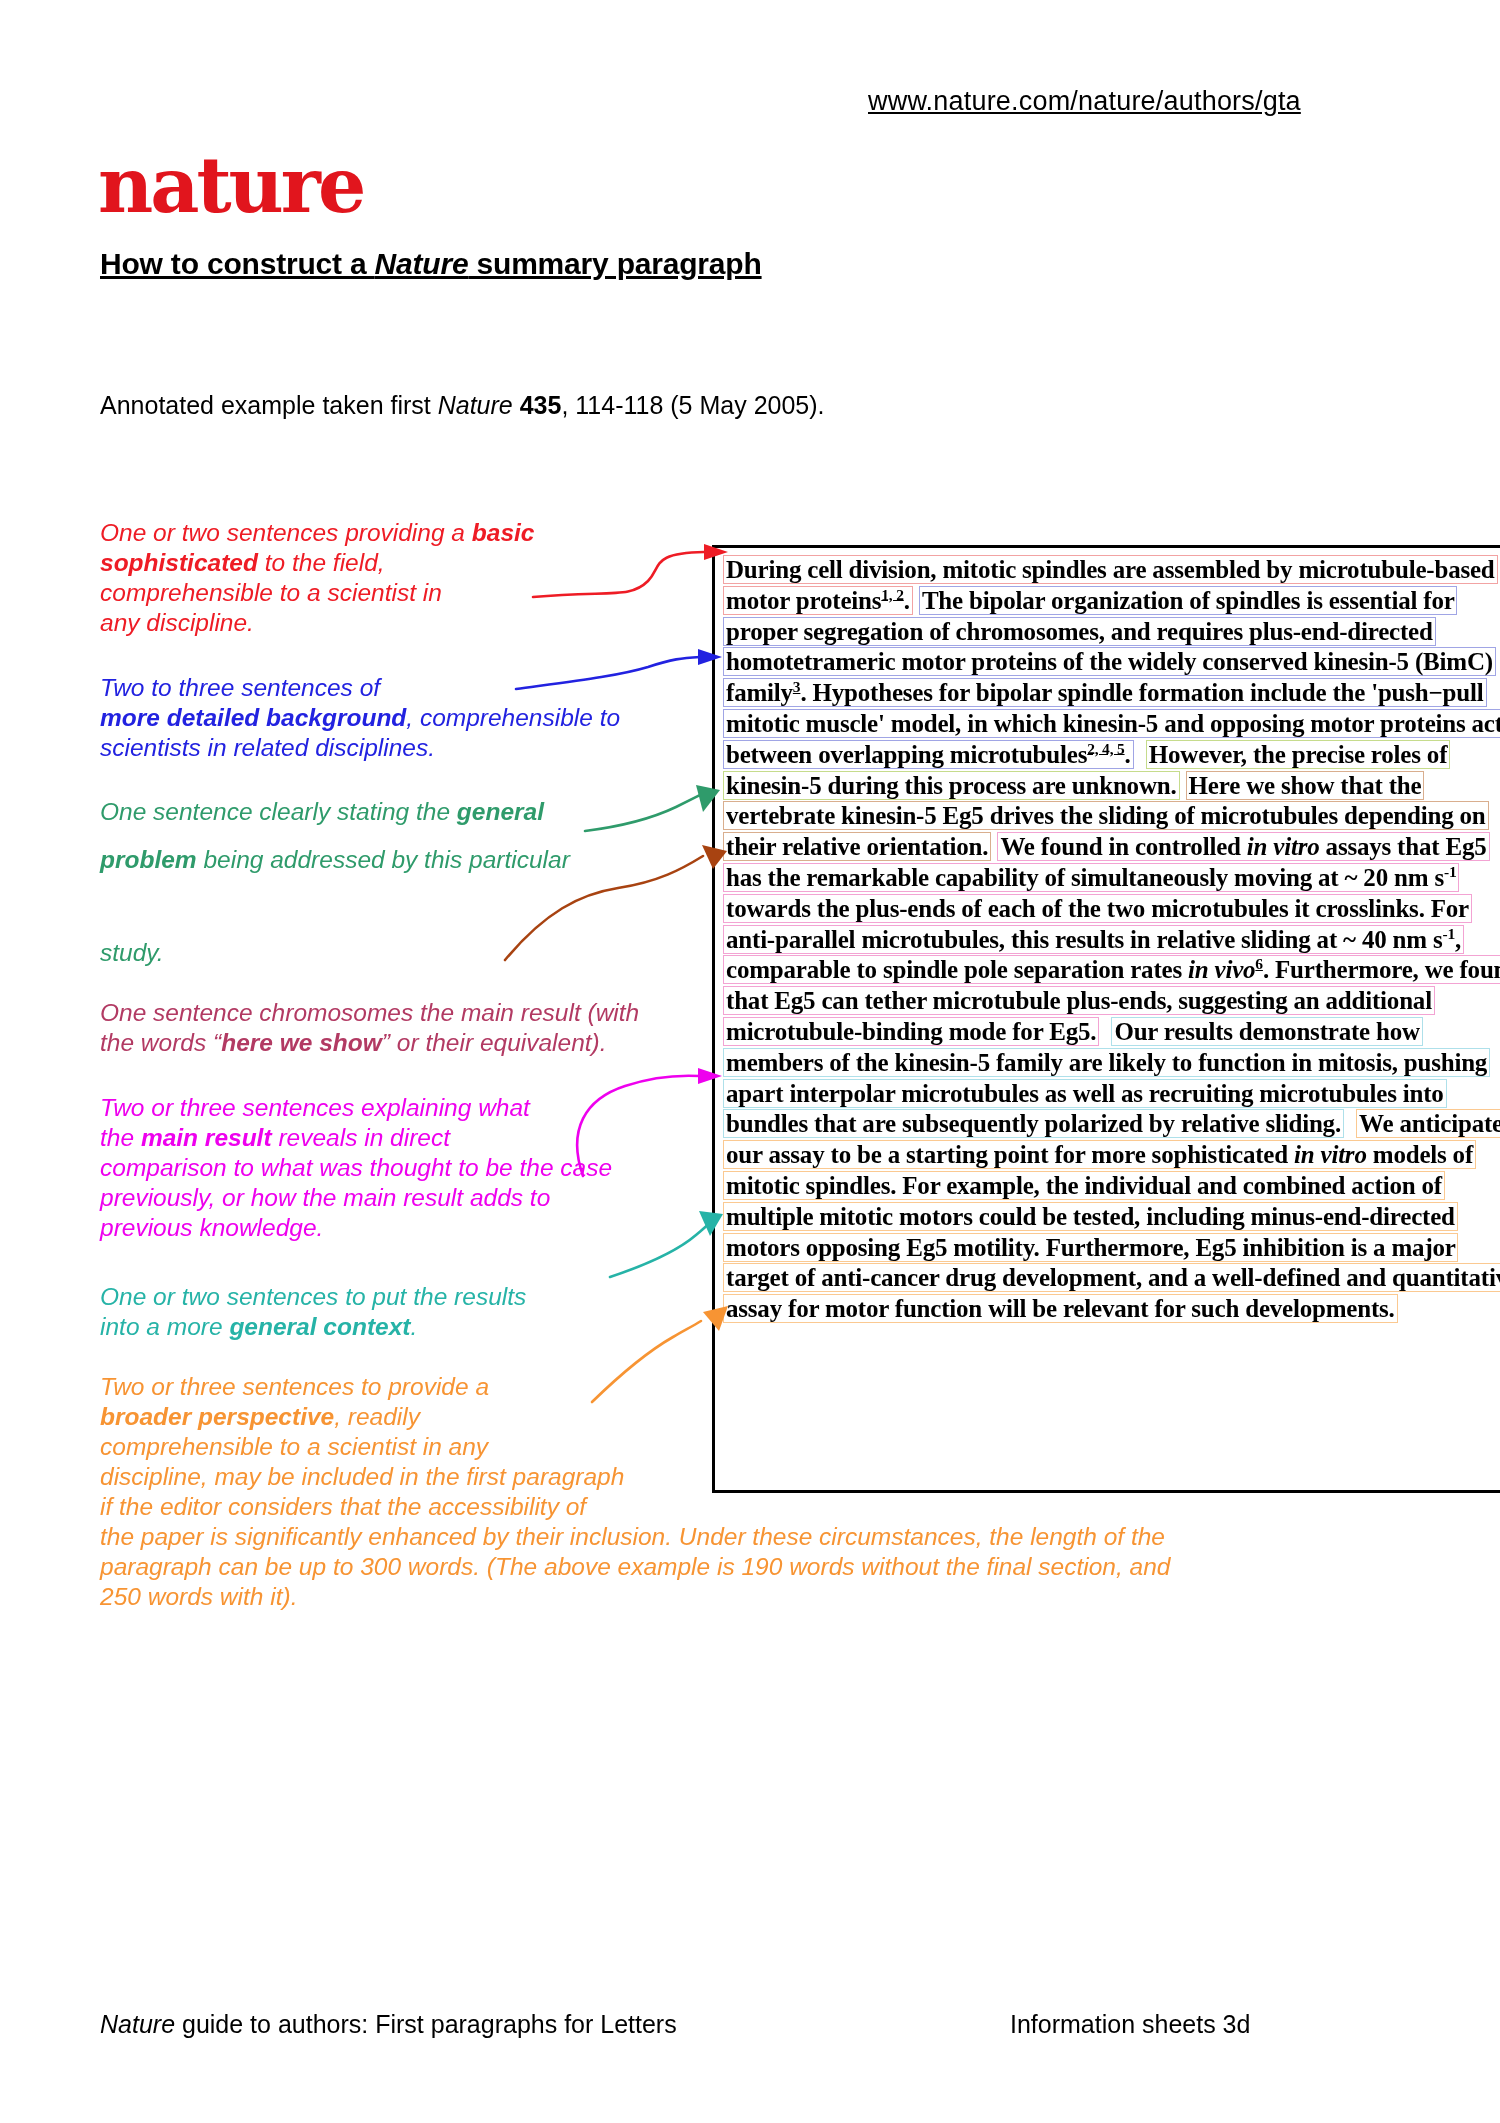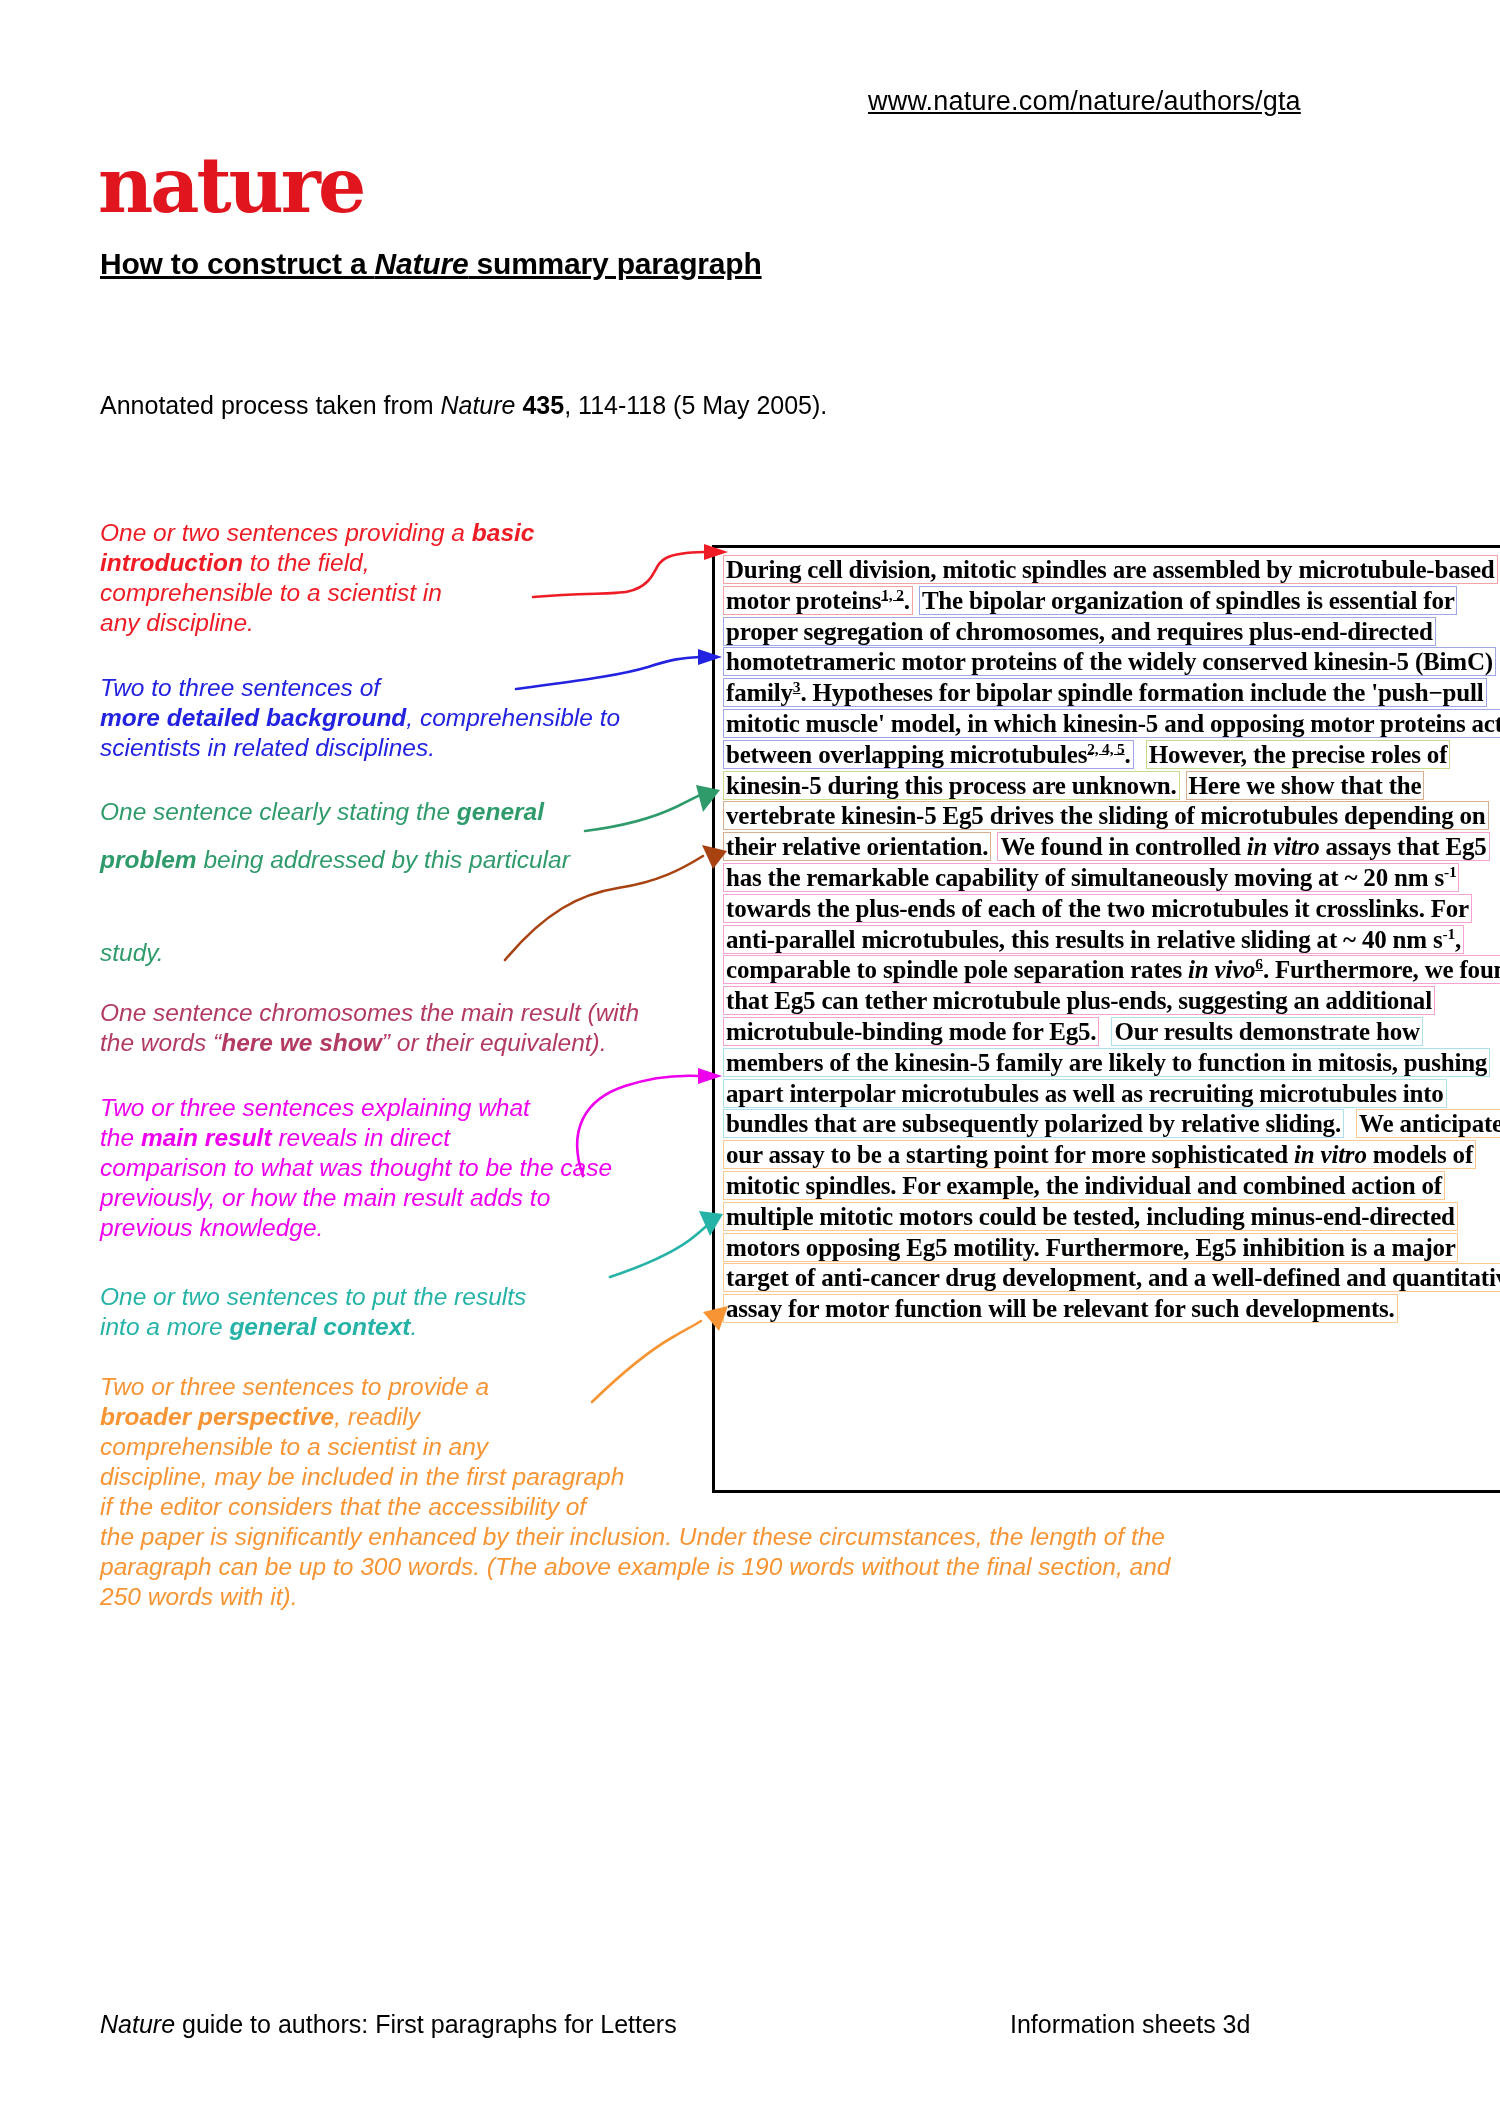--- a/index.html
+++ b/index.html
@@ -40,26 +40,26 @@
 <body>
 
 <div id="page">
 
   <a id="url" class="abs" href="#" style="color:#000;">www.nature.com/nature/authors/gta</a>
 
   <div id="logo" class="abs">nature</div>
 
   <h1 id="title" class="abs" style="margin:0;"><span>How to construct a </span><span class="i">Nature</span><span> summary paragraph</span></h1>
 
-  <div id="example" class="abs"><span>Annotated process taken from </span><span class="i">Nature</span><span> </span><span class="b">435</span><span>, 114-118 (5 May 2005).</span></div>
+  <div id="example" class="abs"><span>Annotated example taken first </span><span class="i">Nature</span><span> </span><span class="b">435</span><span>, 114-118 (5 May 2005).</span></div>
 
   <div id="annotations">
       <div class="annotation" style="top: 518px; left: 100px; color: rgb(238, 28, 37);">
         <div class="line"><span>One or two sentences providing a </span><span class="b">basic</span></div>
-        <div class="line"><span class="b">introduction</span><span> to the field,</span></div>
+        <div class="line"><span class="b">sophisticated</span><span> to the field,</span></div>
         <div class="line"><span>comprehensible to a scientist in</span></div>
         <div class="line"><span>any discipline.</span></div>
       </div>
       <div class="annotation" style="top: 673px; left: 100px; color: rgb(34, 34, 224);">
         <div class="line"><span>Two to three sentences of</span></div>
         <div class="line"><span class="b">more detailed background</span><span>, comprehensible to</span></div>
         <div class="line"><span>scientists in related disciplines.</span></div>
       </div>
       <div class="annotation" style="top: 797px; left: 100px; color: rgb(47, 155, 107);">
         <div class="line"><span>One sentence clearly stating the </span><span class="b">general</span></div>

